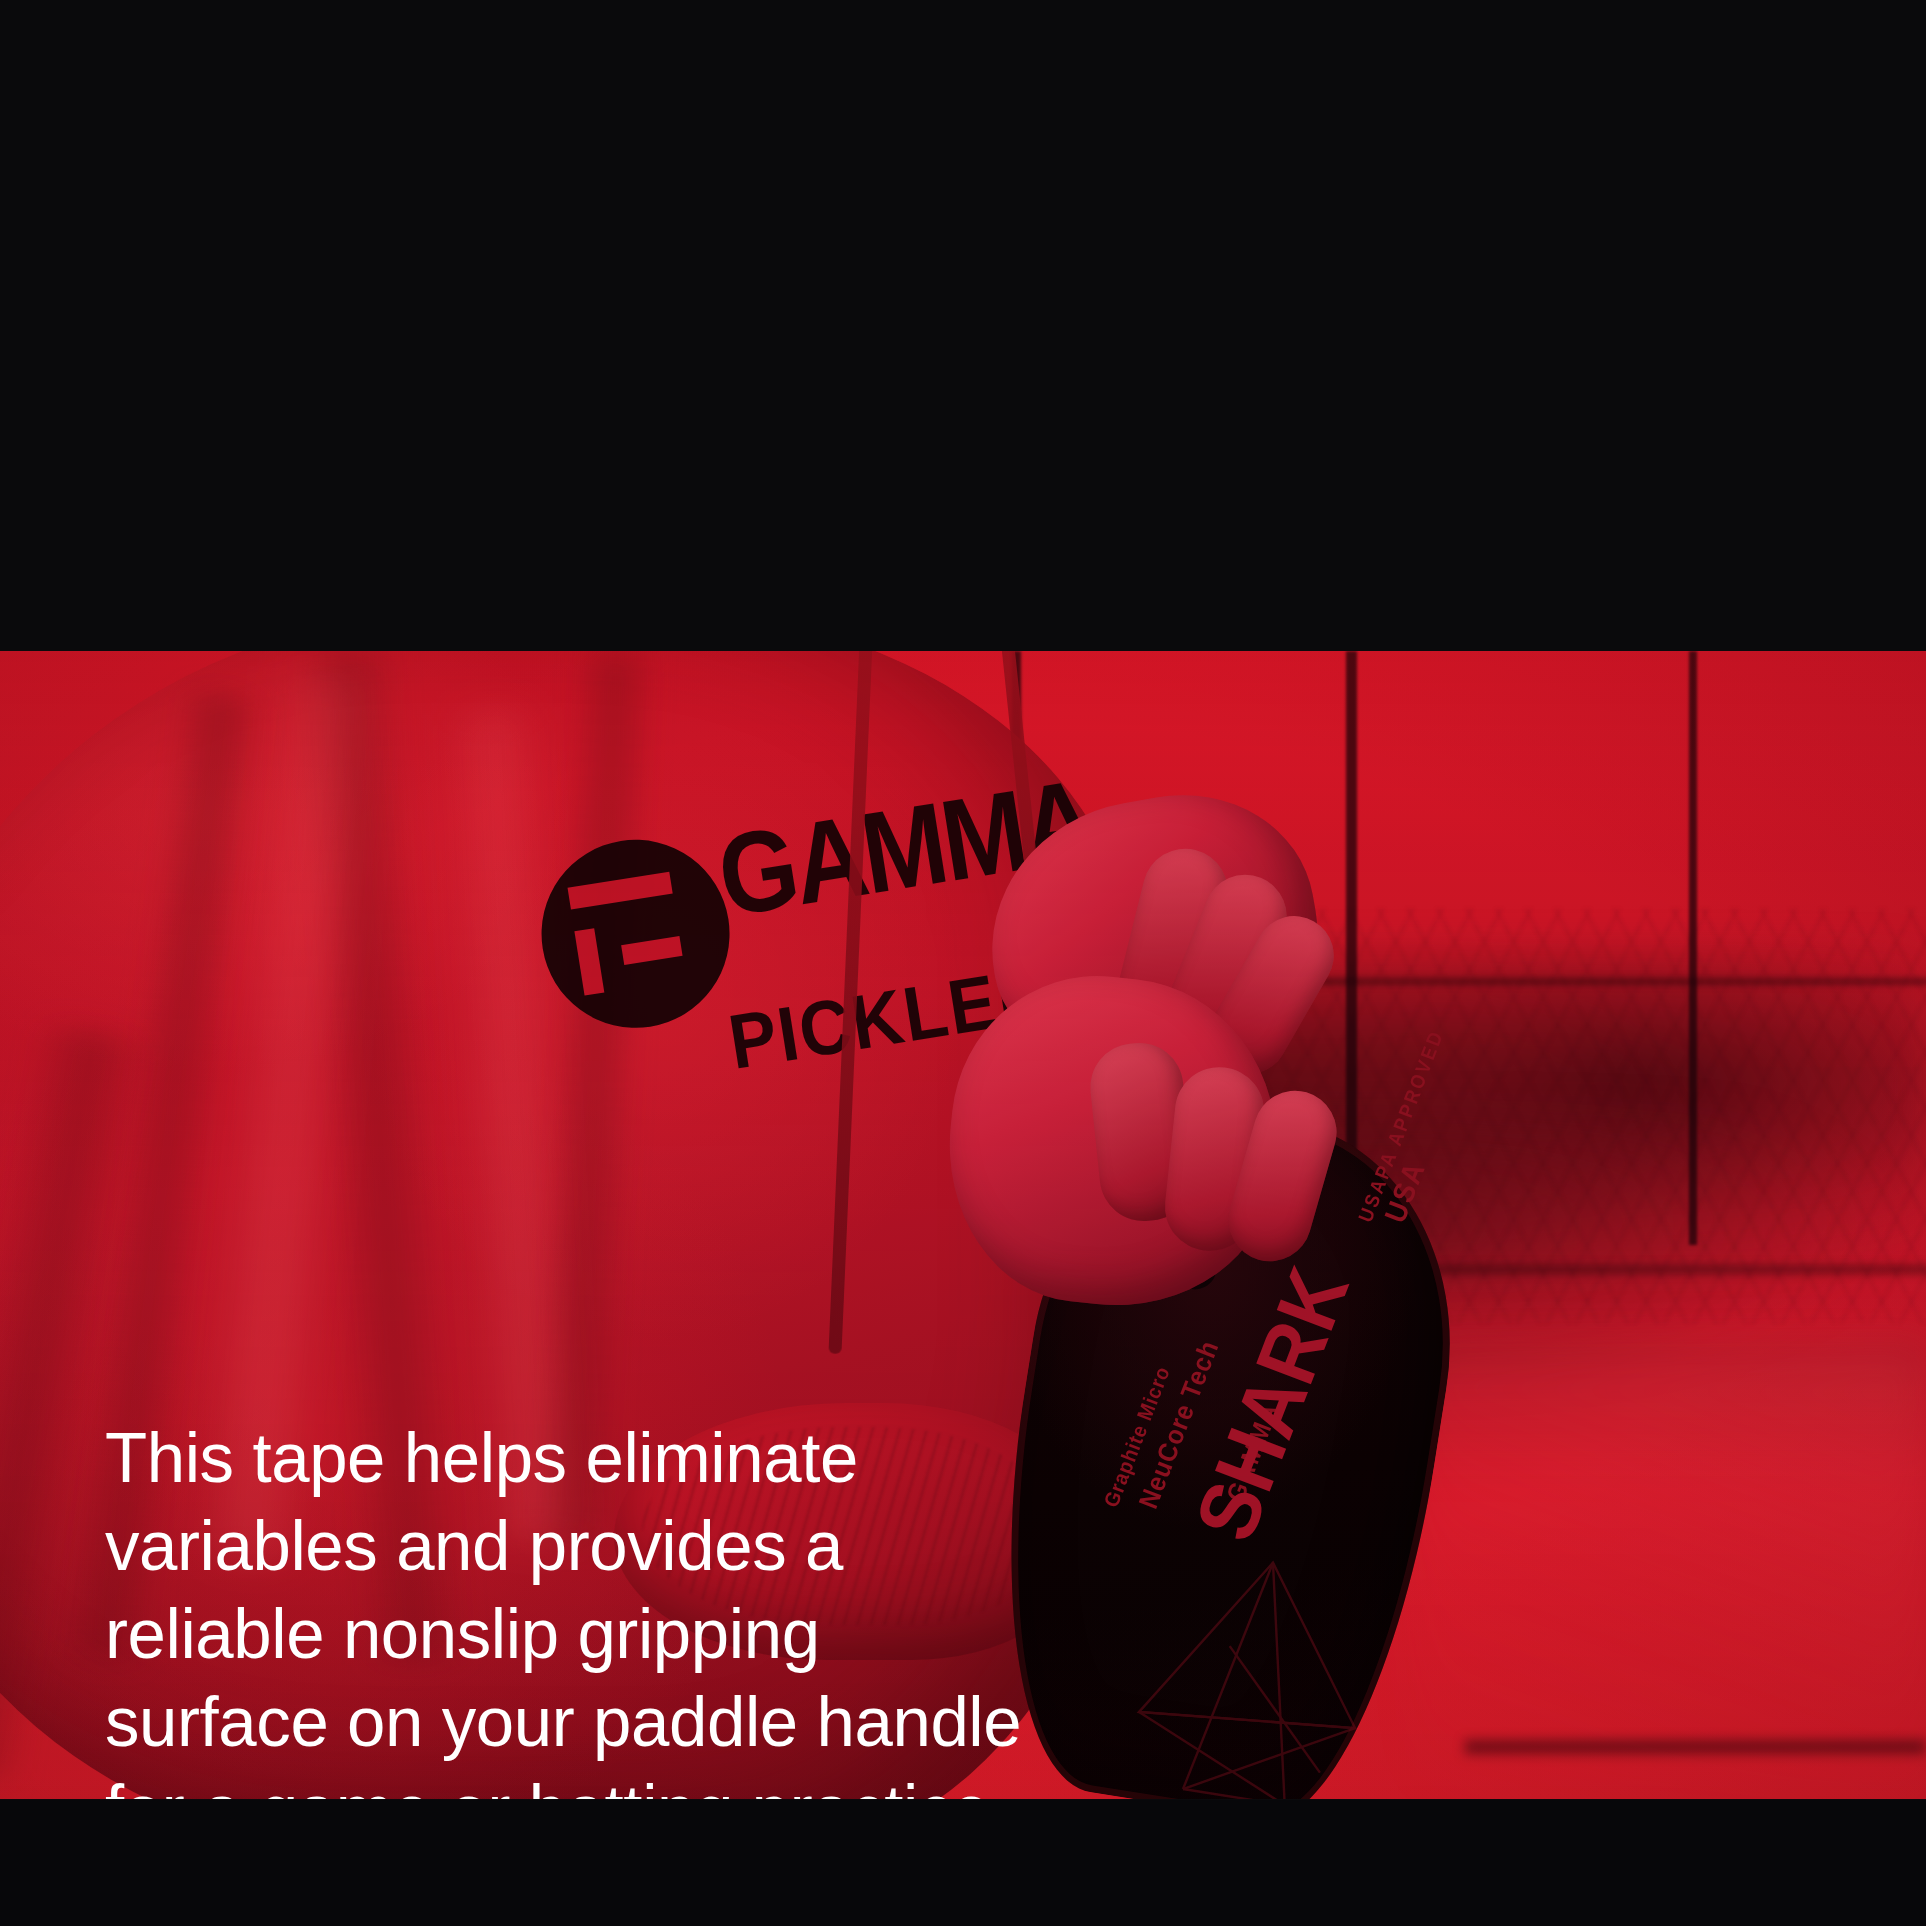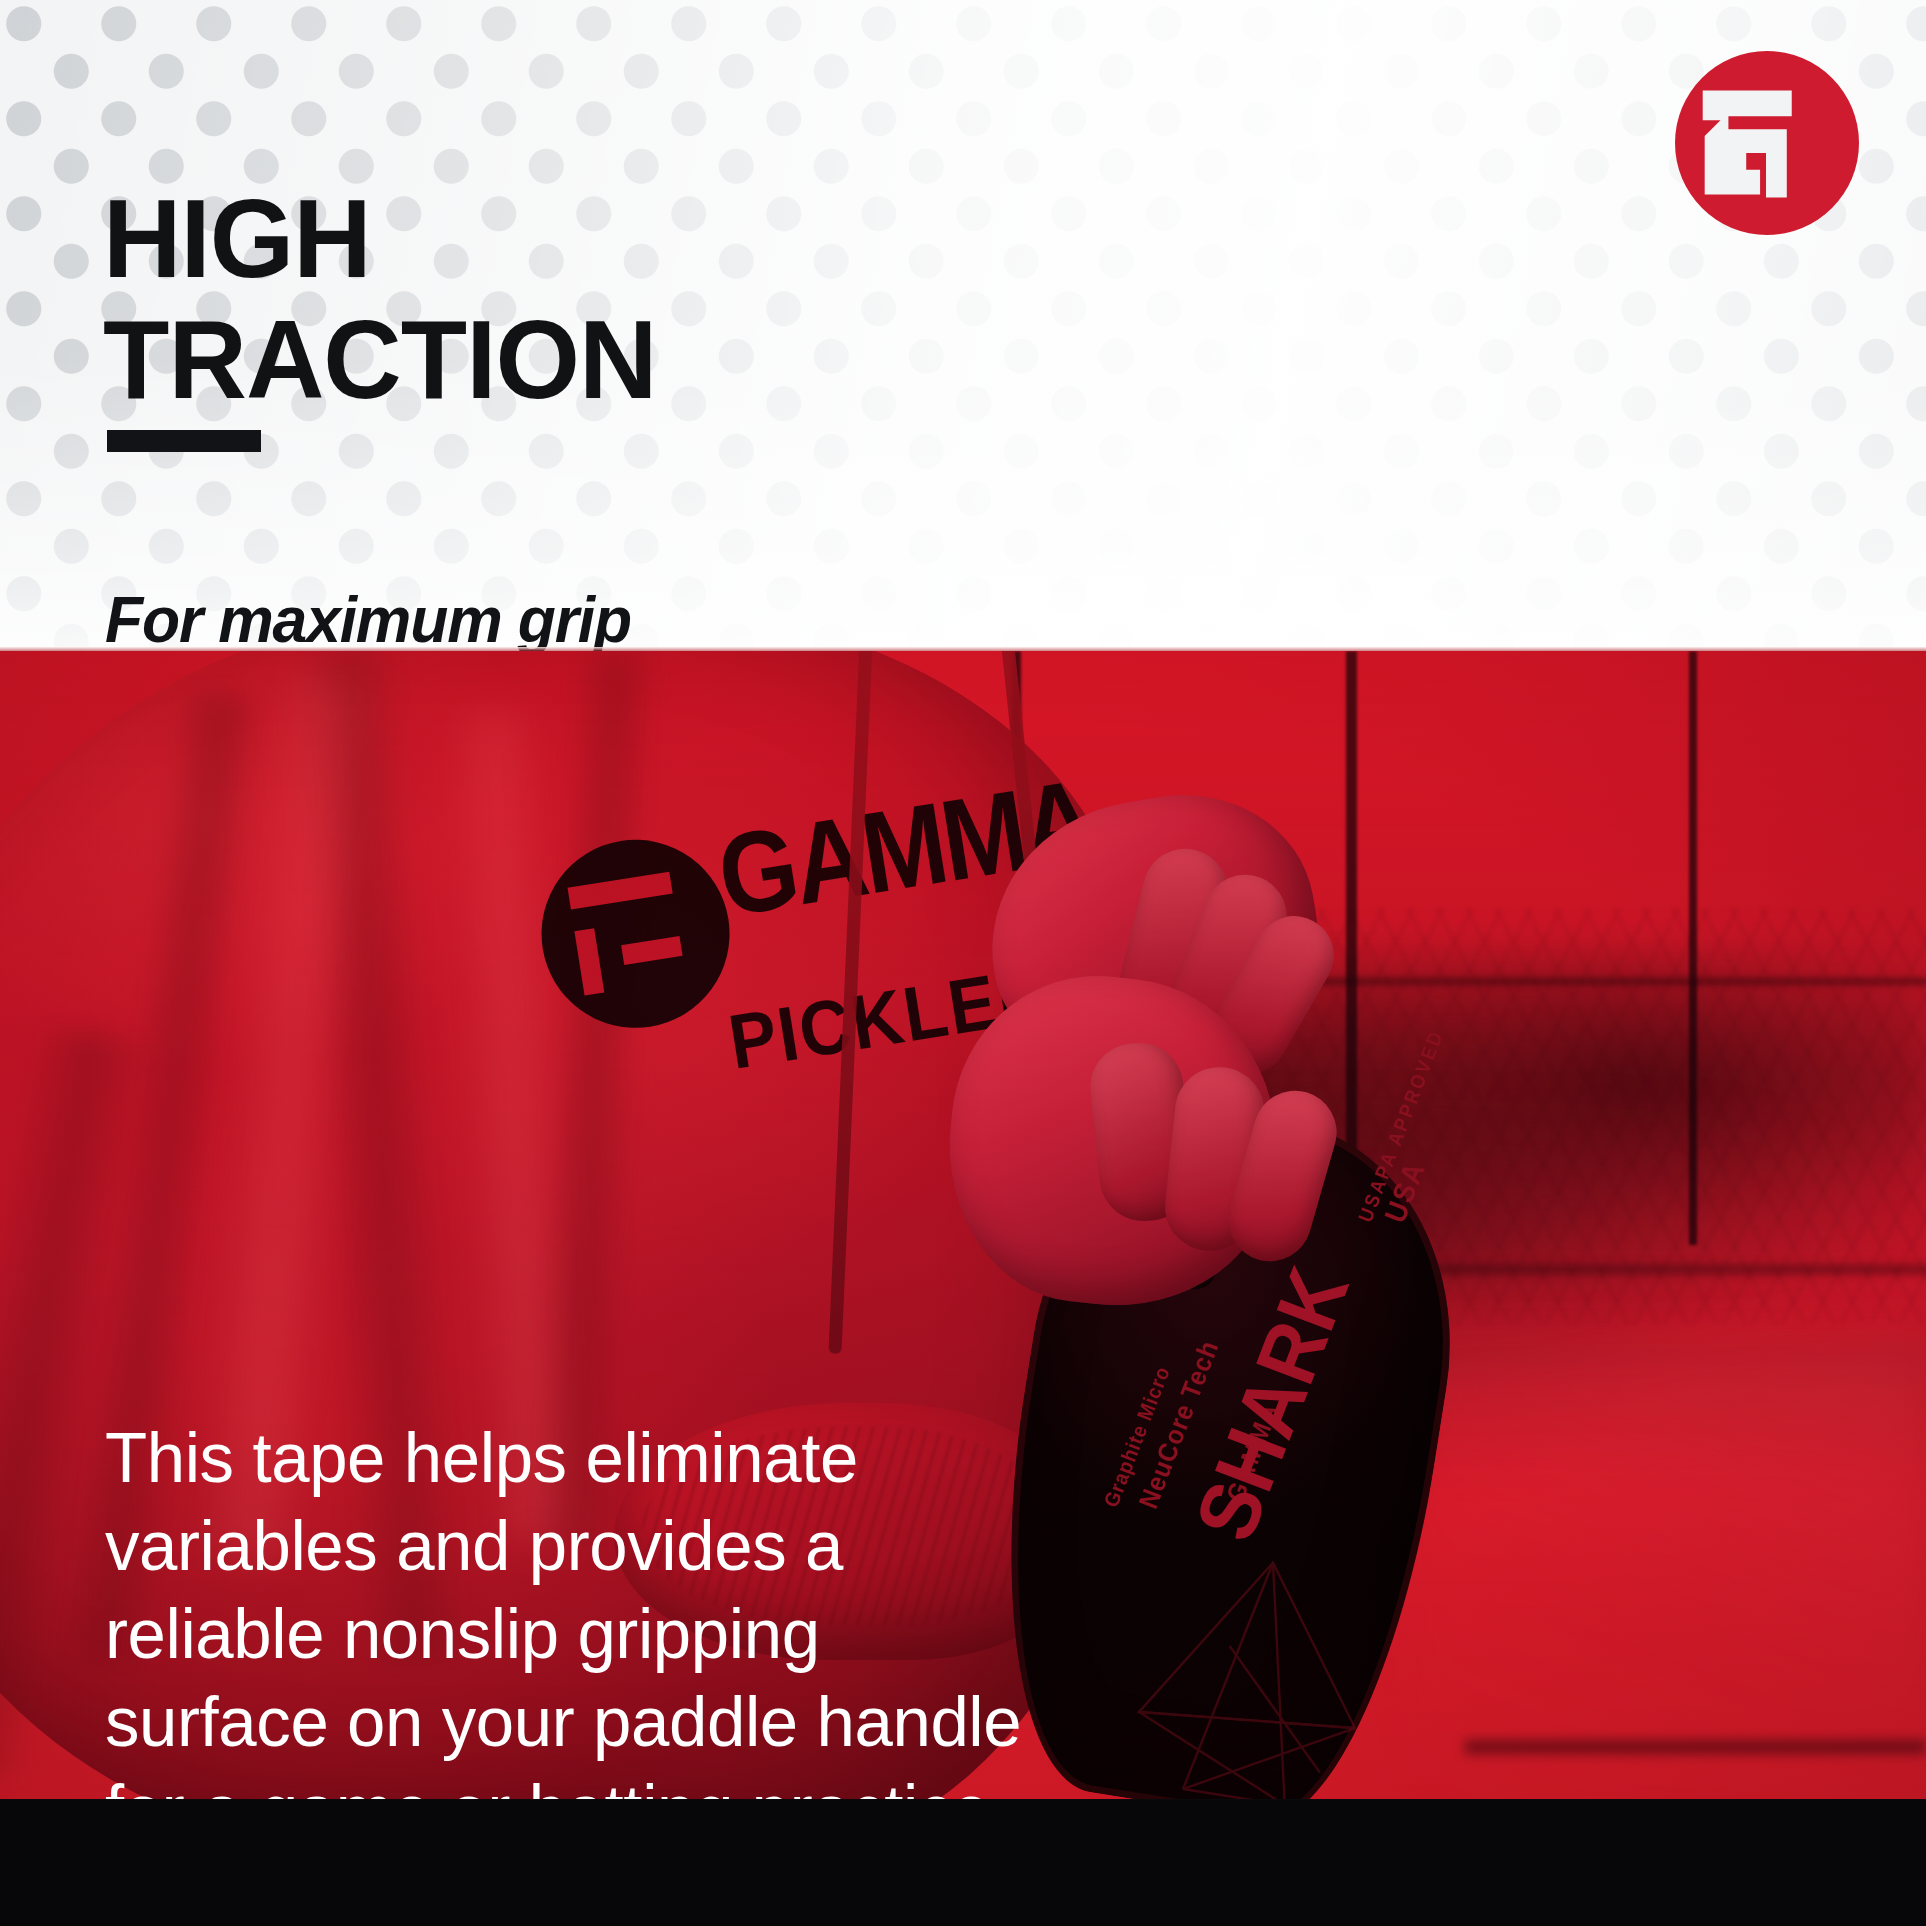--- a/index.html
+++ b/index.html
@@ -333,37 +333,20 @@
   #footer{
     position:absolute;left:0;top:1800px;width:1927px;height:127px;
     background:#07070a;
   }
 </style>
 </head>
 <body>
 
 <div id="card">
 
-  <div id="header">
-    <div class="hdr-dots"></div>
-    <div class="hdr-fade"></div>
-    <div class="hdr-fade2"></div>
-
-    <h1 id="headline">HIGH
-TRACTION</h1>
-    <div id="rule"></div>
-    <h2 id="subhead">For maximum grip</h2>
-
-    <svg id="logo" viewBox="0 0 186 186">
-      <circle cx="93" cy="93" r="93" fill="#CE1B2F"></circle>
-      <path d="M28 40 L118 40 L118 66 L54 66 L54 79 L113 79 L113 148 L92 148 L92 103 L72 103 L72 120 L86 120 L86 145 L30 145 L30 86 L46 70 L28 70 Z" fill="#F2F3F4"></path>
-    </svg>
-
-    <div class="hdr-seam"></div>
-  </div>
 
   <div id="photo">
     <div class="ph sky"></div>
     <div class="ph ground"></div>
     <div class="ph hedge"></div>
     <div class="ph hedge2"></div>
     <div class="ph courtband"></div>
     <div class="ph mesh"></div>
     <div class="ph railtop"></div>
     <div class="ph railmid"></div>

